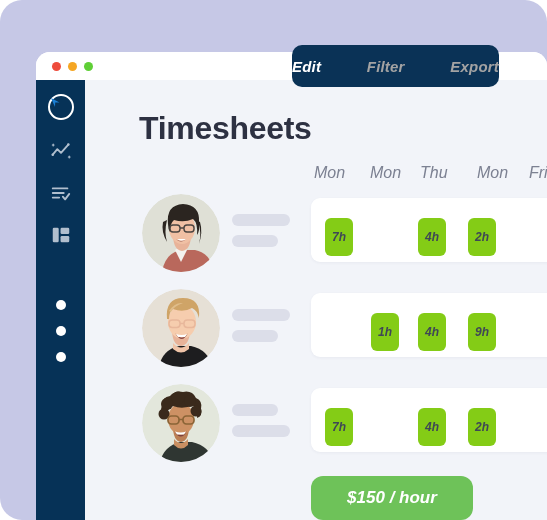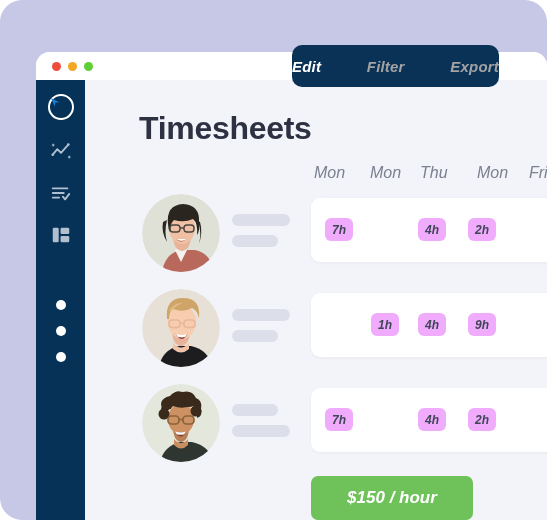--- a/index.html
+++ b/index.html
@@ -97,31 +97,31 @@
   .bars{position:absolute;left:147px;top:26px;}
   .bar{height:12px;border-radius:6px;background:#dcdee9;margin-bottom:9px;}
 
   .card{
     position:absolute;left:226px;top:10px;width:250px;height:64px;
     background:#ffffff;border-radius:9px;
     box-shadow:0 1px 3px rgba(60,64,95,.06);
   }
   .pill{
     position:absolute;top:20px;
-    background:#f0abfc;border-radius:6px;
-    height:23px;min-width:28px;
+    background:#84cc16;border-radius:6px;
+    height:38px;min-width:28px;
     display:flex;align-items:center;justify-content:center;
     font-style:italic;font-size:12px;font-weight:bold;color:#3f4756;
     box-sizing:border-box;padding:0 6px;
   }
 
   
   .rate-btn{
     position:absolute;left:226px;top:396px;width:162px;height:44px;
-    background:#6ec259;border-radius:7px;
+    background:#6ec259;border-radius:12px;
     display:flex;align-items:center;justify-content:center;
     color:#ffffff;font-style:italic;font-size:17px;font-weight:bold;
     cursor:pointer;
   }
 </style>
 </head>
 <body>
 
 <div id="stage">
 

